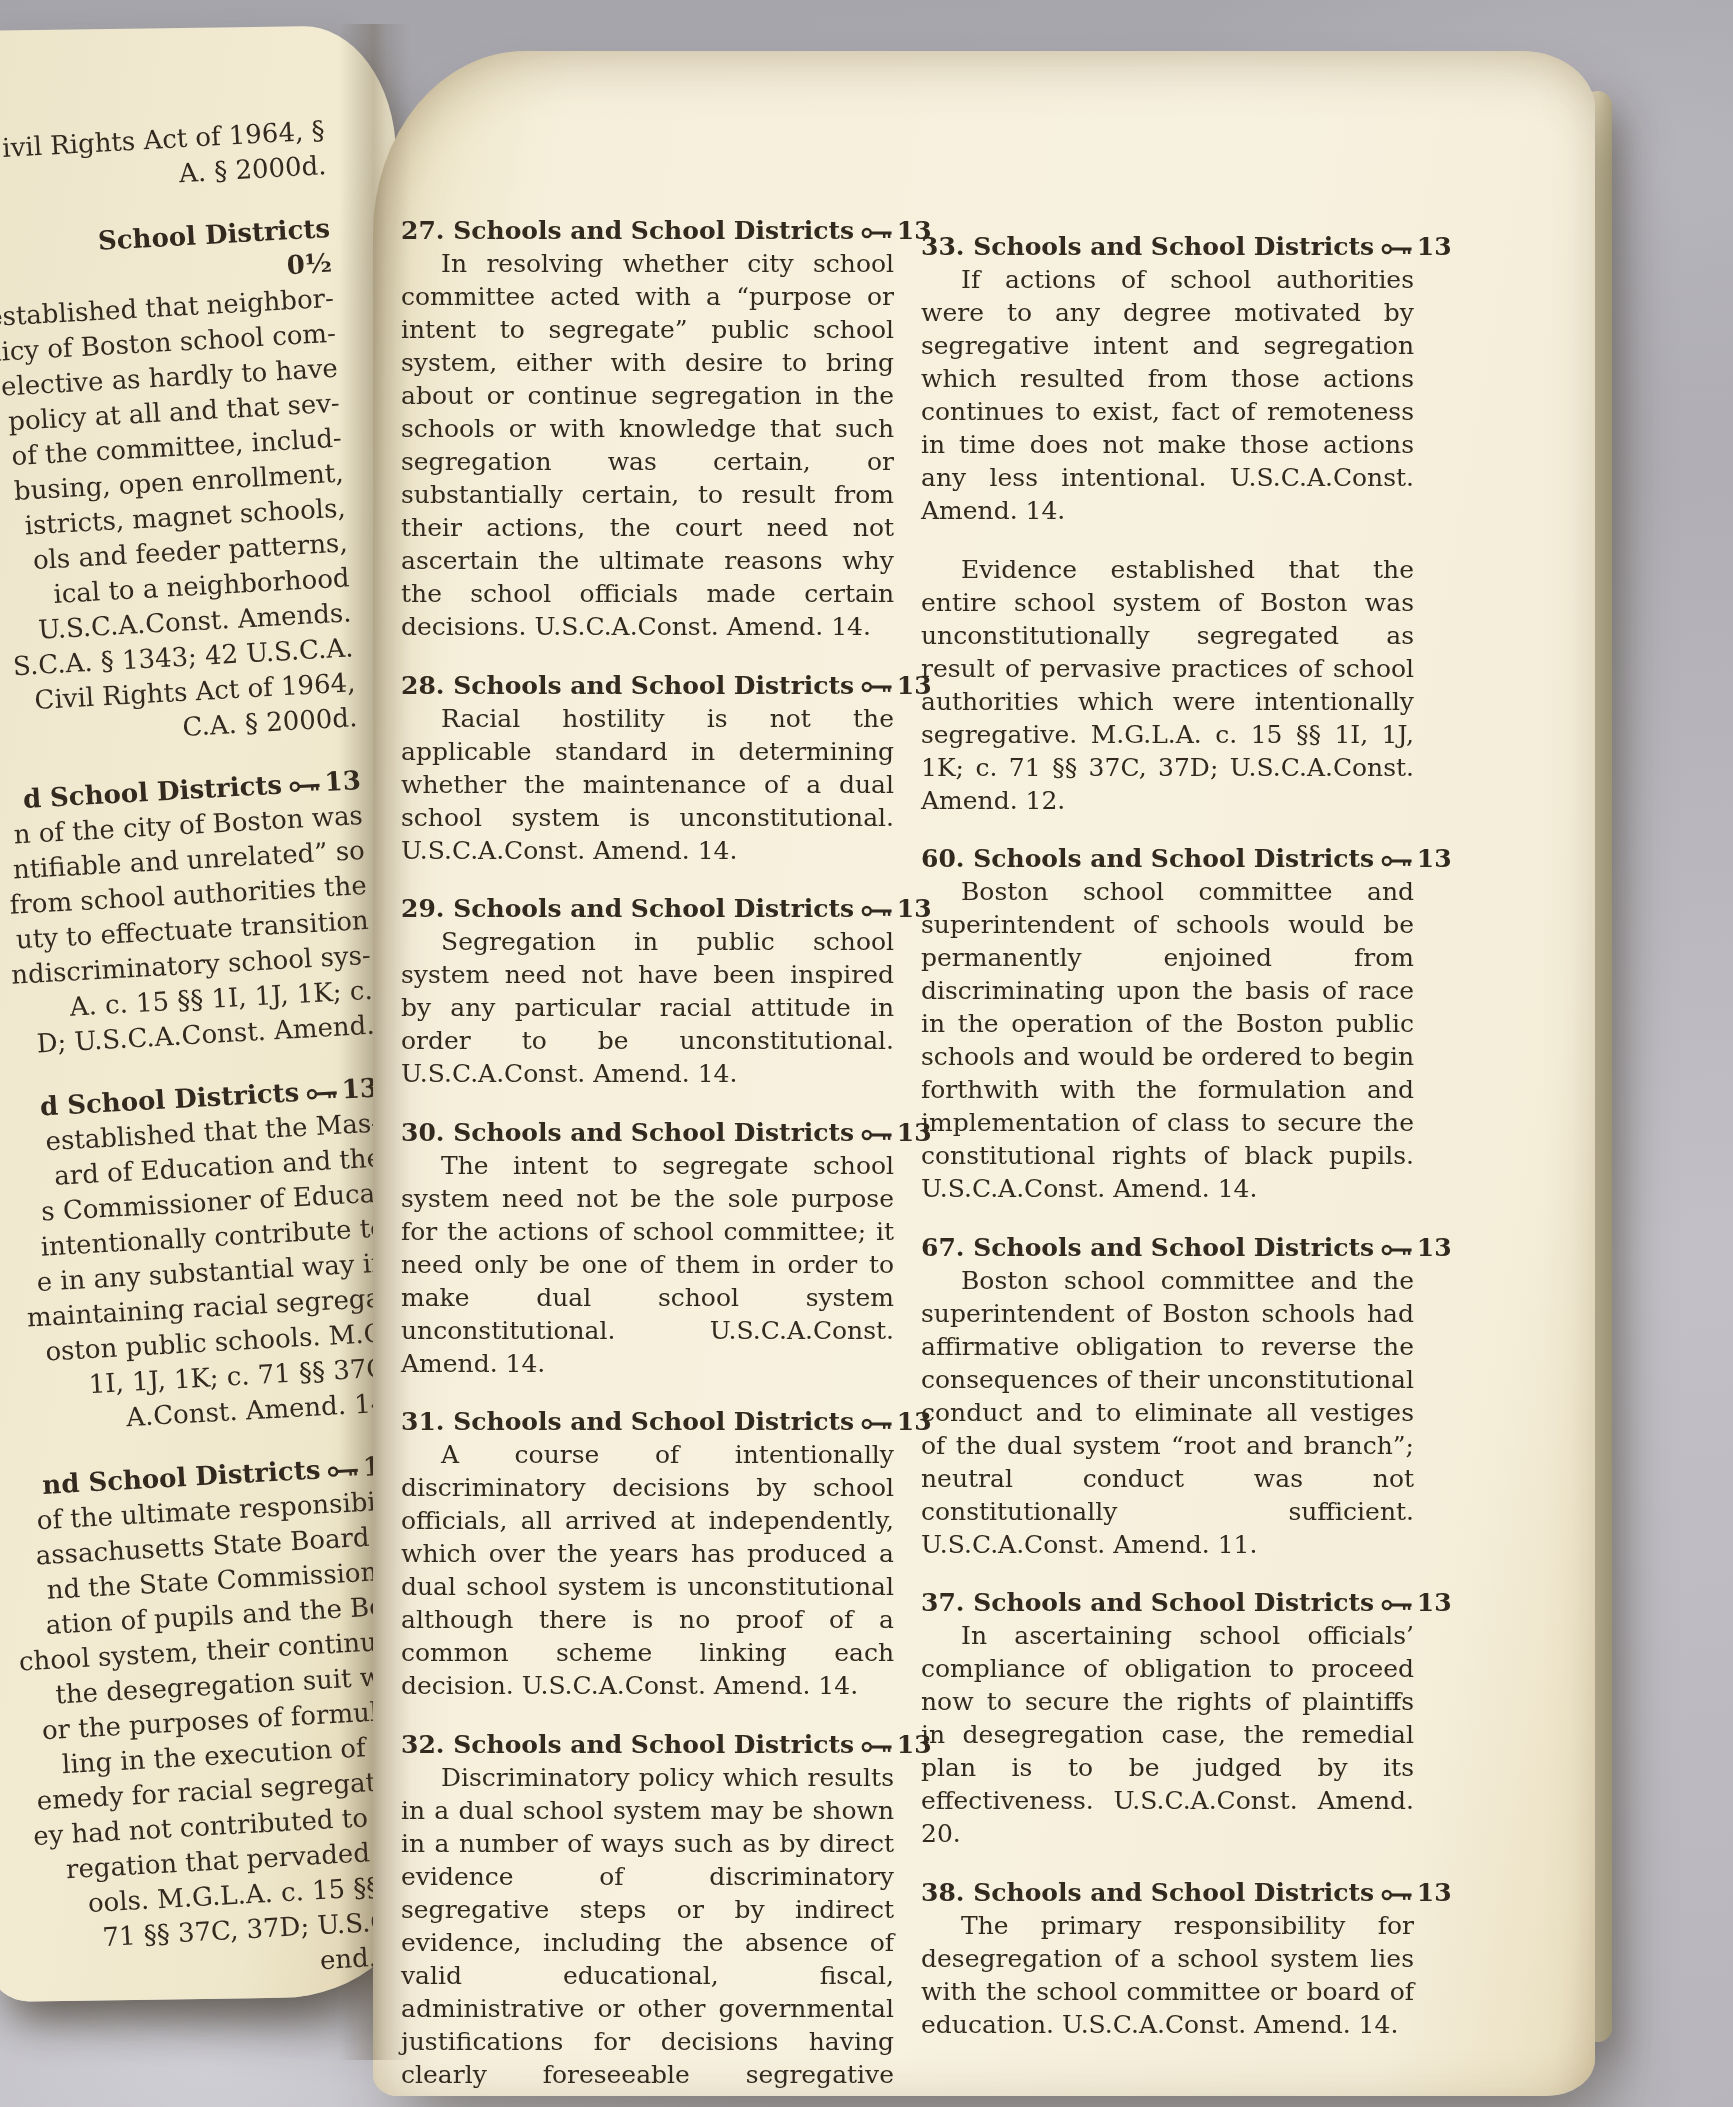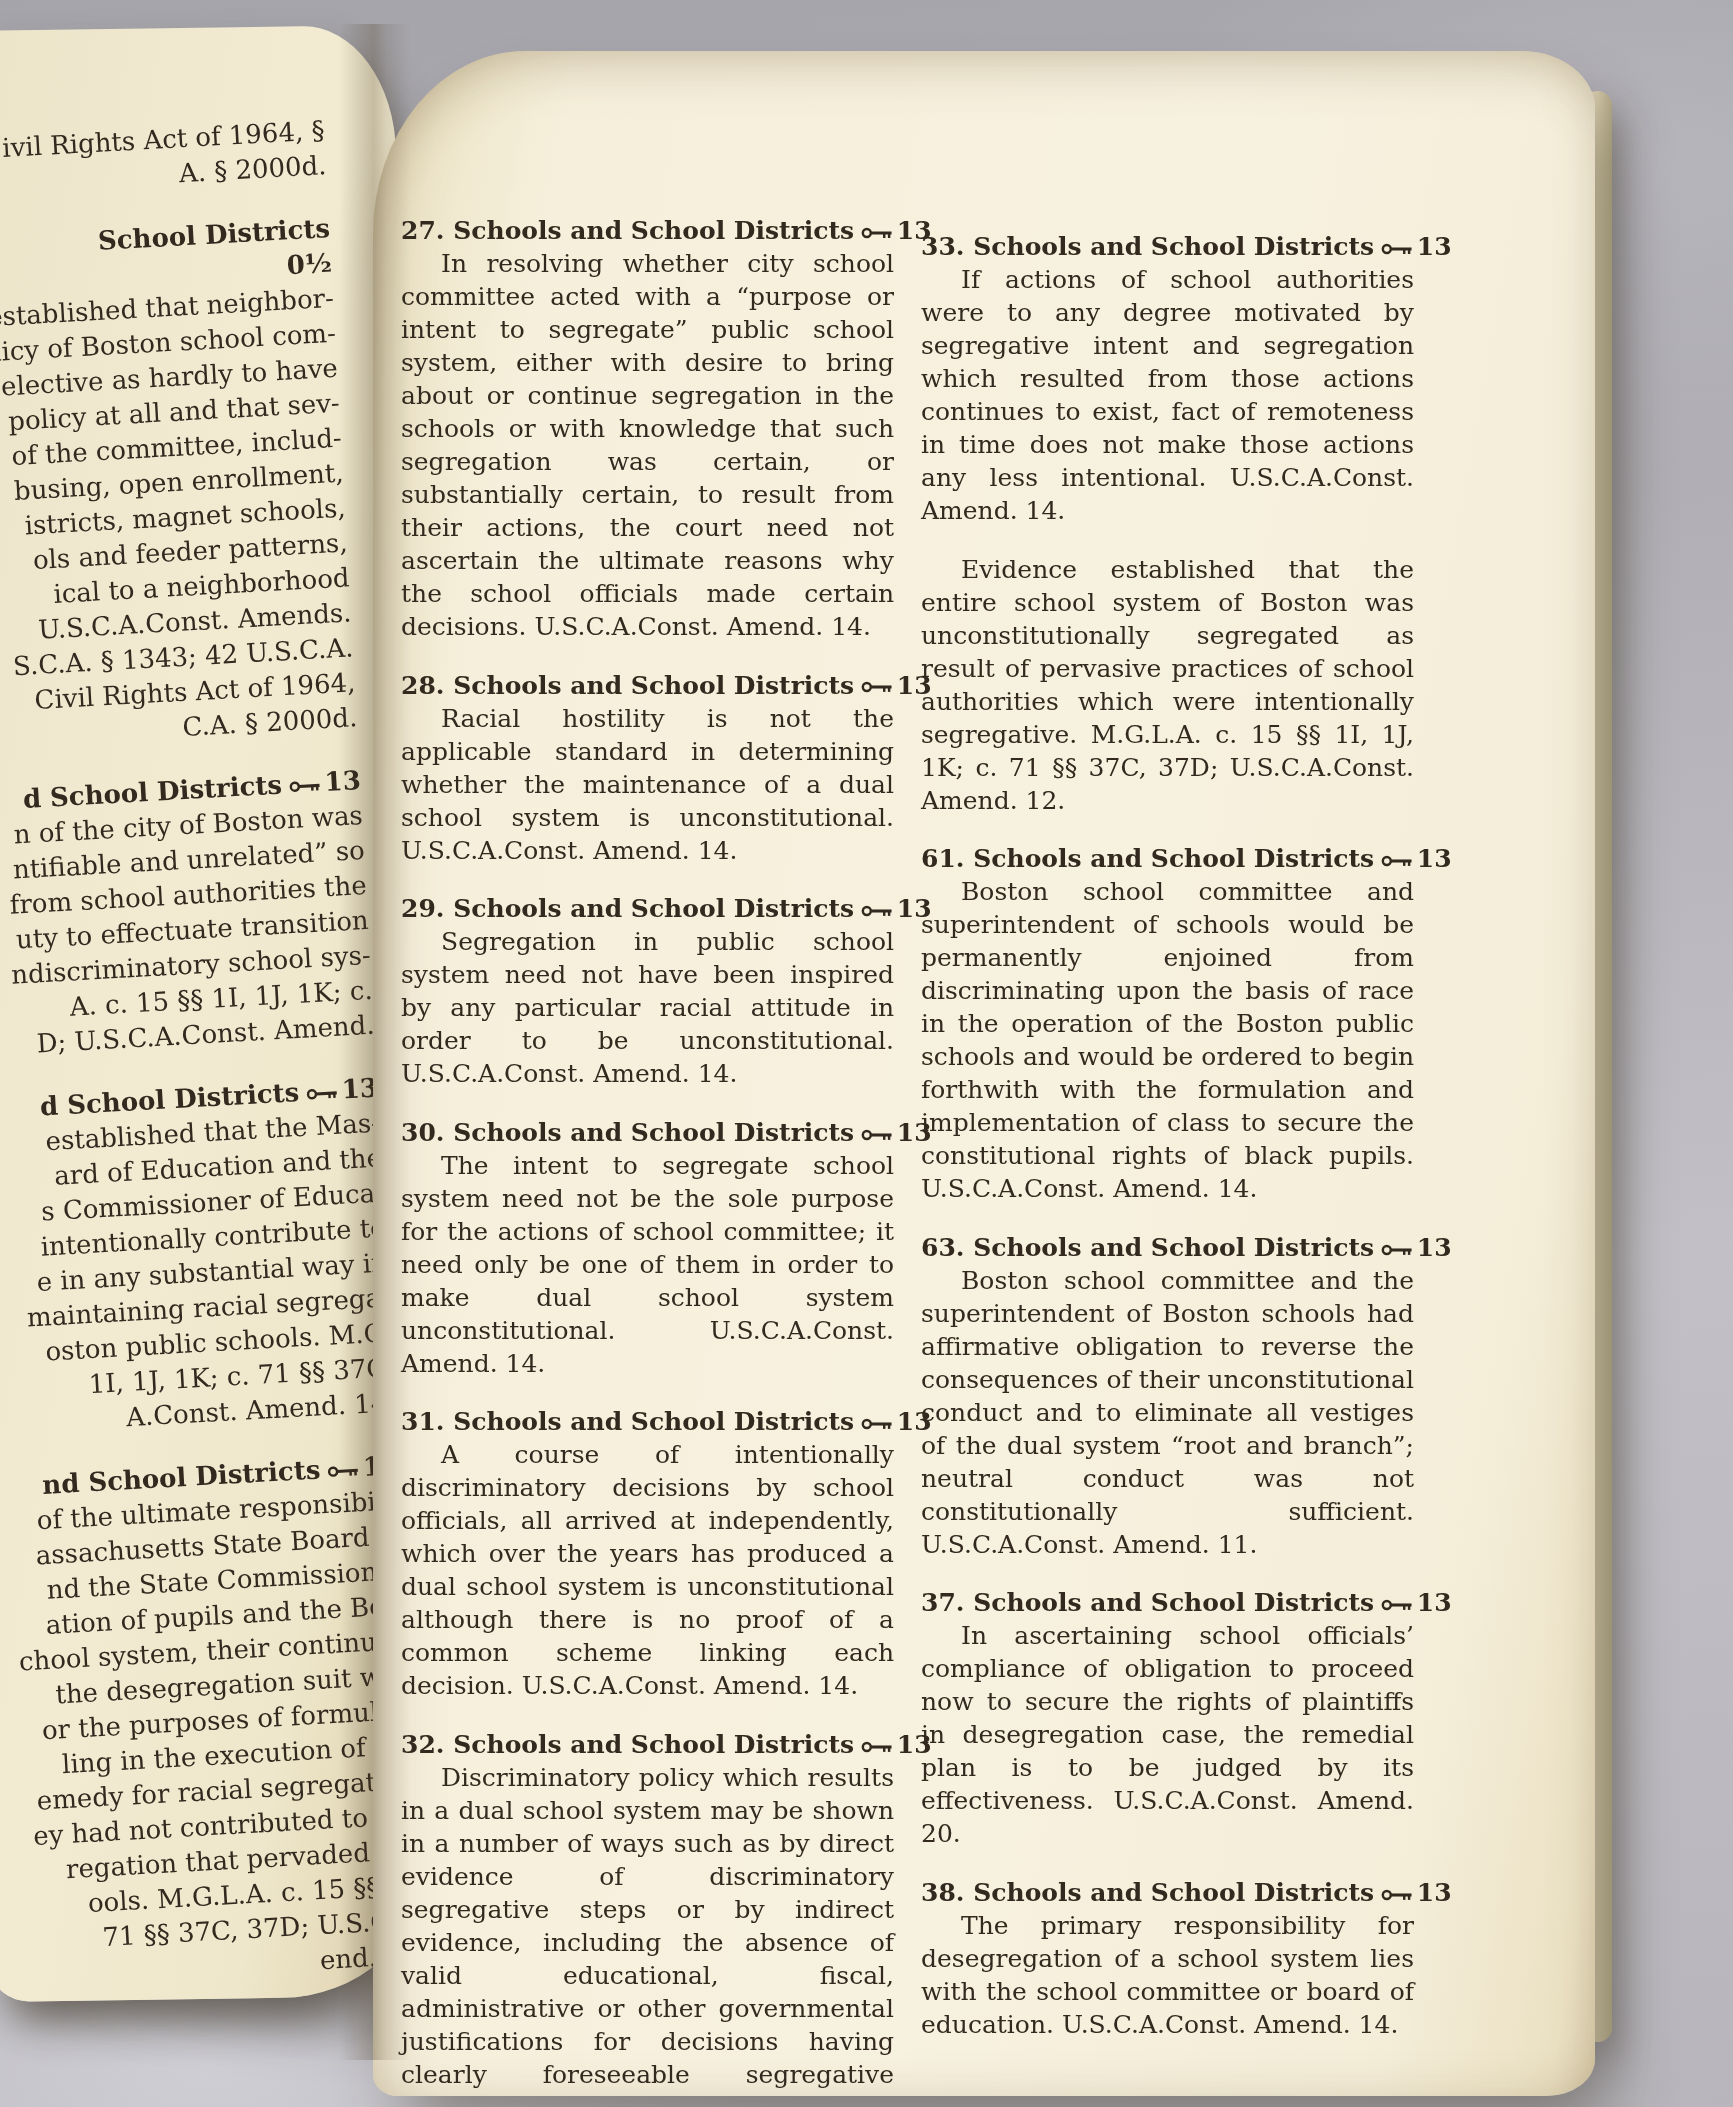--- a/index.html
+++ b/index.html
@@ -209,30 +209,30 @@
                 <line x1="16" y1="13" x2="50" y2="13" stroke="#33291f" stroke-width="5"></line>
                 <line x1="38" y1="13" x2="38" y2="21" stroke="#33291f" stroke-width="4"></line>
                 <line x1="46" y1="13" x2="46" y2="21" stroke="#33291f" stroke-width="4"></line>
               </svg><span class="hn-key">13</span></span></div>
           <p class="hn-body">If actions of school authorities were to any degree motivated by segregative intent and segregation which resulted from those actions continues to exist, fact of remoteness in time does not make those actions any less intentional.  U.S.C.A.Const. Amend. 14.</p>
         </div>
         <div class="headnote">
           <p class="hn-body">Evidence established that the entire school system of Boston was unconstitutionally segregated as result of pervasive practices of school authorities which were intentionally segregative.  M.G.L.A. c. 15 §§ 1I, 1J, 1K;  c. 71 §§ 37C, 37D;  U.S.C.A.Const. Amend. 12.</p>
         </div>
         <div class="headnote">
-          <div class="hn-head"><span>61. </span><span>Schools and School Districts</span><span class="hn-keywrap"><svg width="33" height="16" viewBox="0 0 54 26" aria-hidden="true">
+          <div class="hn-head"><span>60. </span><span>Schools and School Districts</span><span class="hn-keywrap"><svg width="33" height="16" viewBox="0 0 54 26" aria-hidden="true">
                 <circle cx="9.5" cy="13" r="6.5" fill="none" stroke="#33291f" stroke-width="4"></circle>
                 <line x1="16" y1="13" x2="50" y2="13" stroke="#33291f" stroke-width="5"></line>
                 <line x1="38" y1="13" x2="38" y2="21" stroke="#33291f" stroke-width="4"></line>
                 <line x1="46" y1="13" x2="46" y2="21" stroke="#33291f" stroke-width="4"></line>
               </svg><span class="hn-key">13</span></span></div>
           <p class="hn-body">Boston school committee and superintendent of schools would be permanently enjoined from discriminating upon the basis of race in the operation of the Boston public schools and would be ordered to begin forthwith with the formulation and implementation of class to secure the constitutional rights of black pupils.  U.S.C.A.Const. Amend. 14.</p>
         </div>
         <div class="headnote">
-          <div class="hn-head"><span>63. </span><span>Schools and School Districts</span><span class="hn-keywrap"><svg width="33" height="16" viewBox="0 0 54 26" aria-hidden="true">
+          <div class="hn-head"><span>67. </span><span>Schools and School Districts</span><span class="hn-keywrap"><svg width="33" height="16" viewBox="0 0 54 26" aria-hidden="true">
                 <circle cx="9.5" cy="13" r="6.5" fill="none" stroke="#33291f" stroke-width="4"></circle>
                 <line x1="16" y1="13" x2="50" y2="13" stroke="#33291f" stroke-width="5"></line>
                 <line x1="38" y1="13" x2="38" y2="21" stroke="#33291f" stroke-width="4"></line>
                 <line x1="46" y1="13" x2="46" y2="21" stroke="#33291f" stroke-width="4"></line>
               </svg><span class="hn-key">13</span></span></div>
           <p class="hn-body">Boston school committee and the superintendent of Boston schools had affirmative obligation to reverse the consequences of their unconstitutional conduct and to eliminate all vestiges of the dual system “root and branch”;  neutral conduct was not constitutionally sufficient.  U.S.C.A.Const. Amend. 11.</p>
         </div>
         <div class="headnote">
           <div class="hn-head"><span>37. </span><span>Schools and School Districts</span><span class="hn-keywrap"><svg width="33" height="16" viewBox="0 0 54 26" aria-hidden="true">
                 <circle cx="9.5" cy="13" r="6.5" fill="none" stroke="#33291f" stroke-width="4"></circle>

